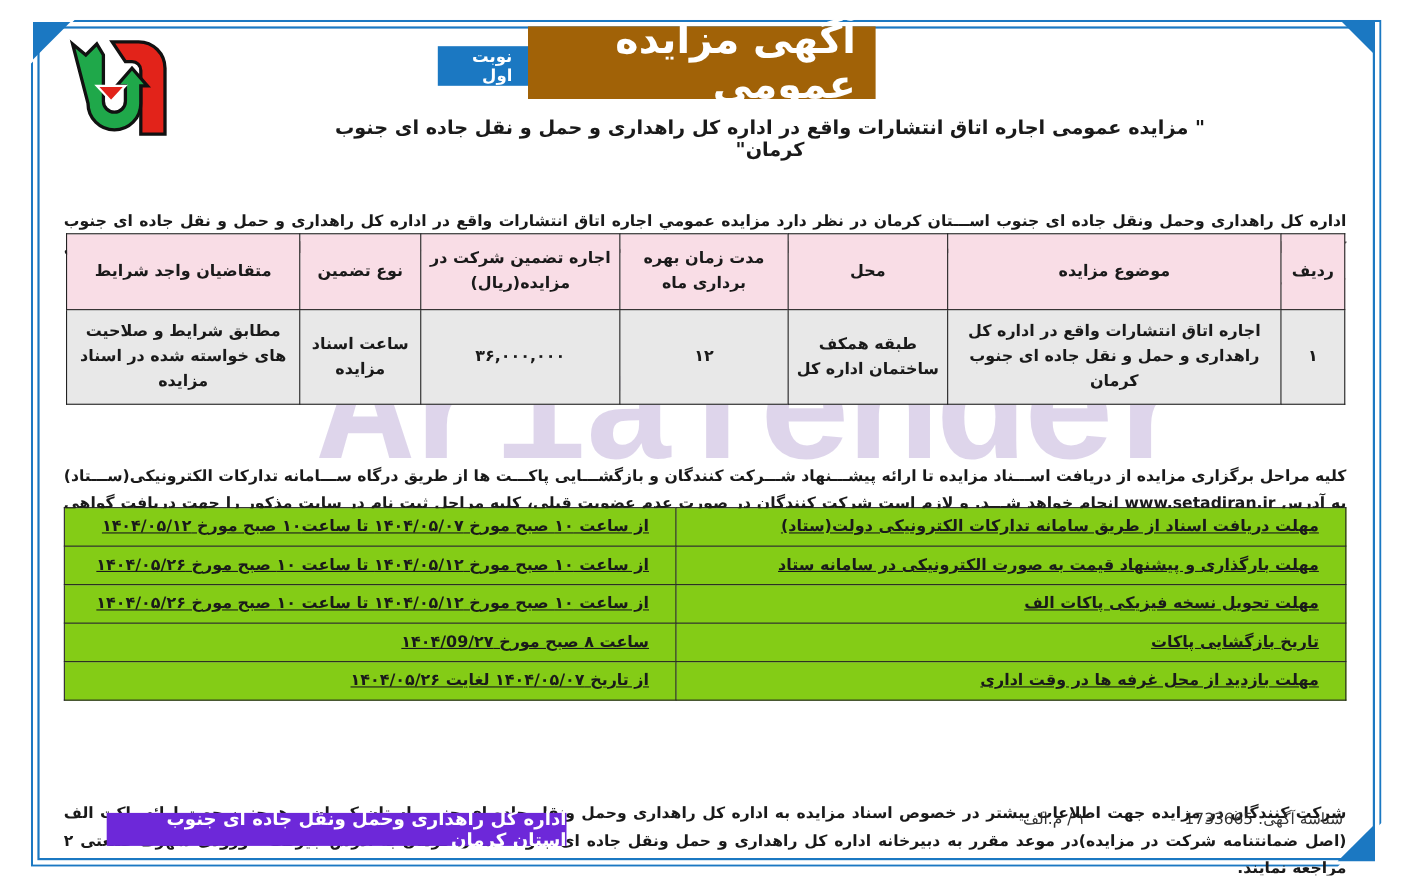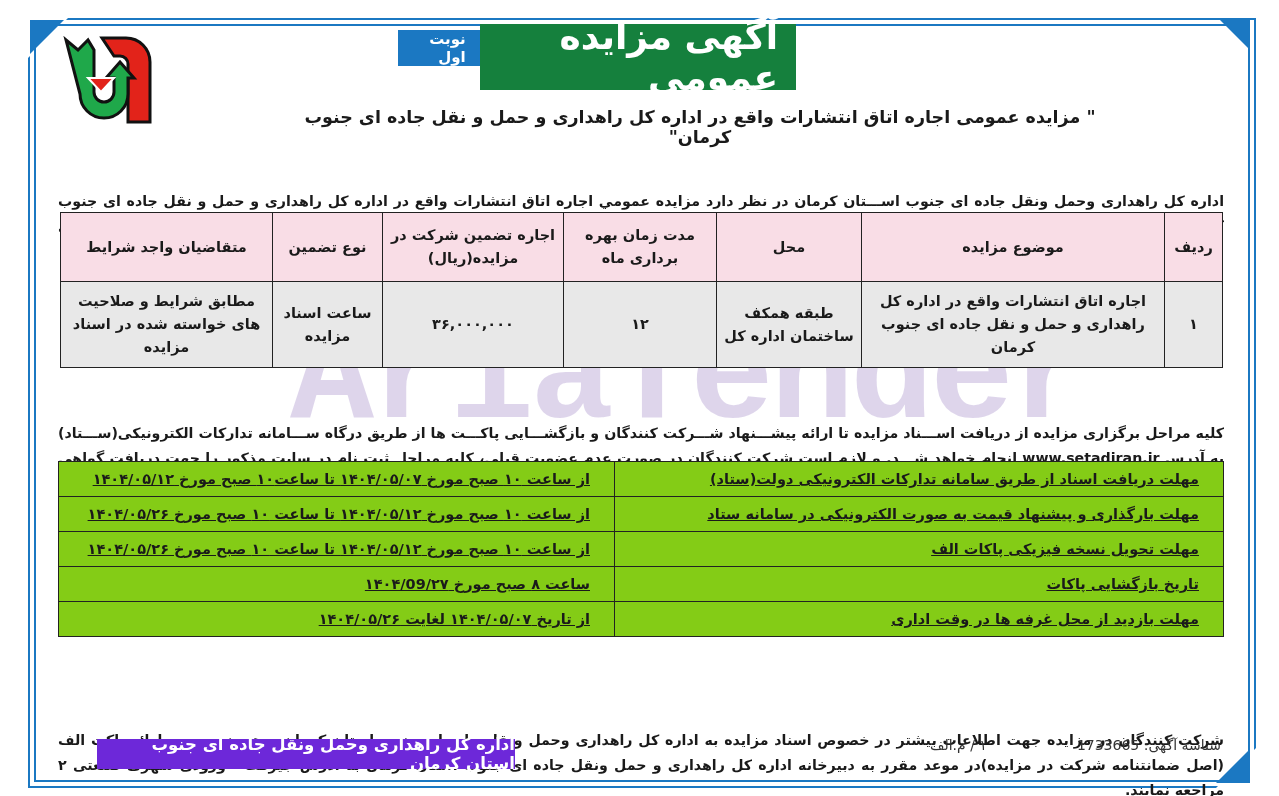--- a/index.html
+++ b/index.html
@@ -23,26 +23,26 @@
   .corner.br { right: 29px; bottom: 13px; border-bottom: 34px solid #1b78c2; border-left: 34px solid transparent; }
   .corner.tr { right: 29px; top: 20px; border-top: 30px solid #1b78c2; border-left: 30px solid transparent; }
 
   .logo { position: absolute; left: 58px; top: 30px; width: 100px; height: 100px; }
 
   .banner {
     position: absolute; left: 398px; top: 28px; width: 398px; height: 62px;
     display: flex; direction: rtl; align-items: stretch;
   }
   .banner-main {
-    background: #15803d; color: #fff; font-weight: bold; font-size: 36px;
+    background: #a16207; color: #fff; font-weight: bold; font-size: 36px;
     padding: 0 18px; display: flex; align-items: center; height: 66px; margin-top: -4px;
   }
   .banner-sub {
     background: #1b78c2; color: #fff; font-weight: bold; font-size: 15px;
-    margin-top: 2px; height: 36px; padding: 0 14px; display: flex; align-items: center;
+    margin-top: 14px; height: 36px; padding: 0 14px; display: flex; align-items: center;
     margin-right: 0;
   }
 
   .subtitle {
     position: absolute; left: 290px; top: 107px; width: 820px; text-align: center;
     font-size: 17.5px; font-weight: bold; direction: rtl;
   }
 
   .para {
     position: absolute; direction: rtl; text-align: justify; text-align-last: right;

